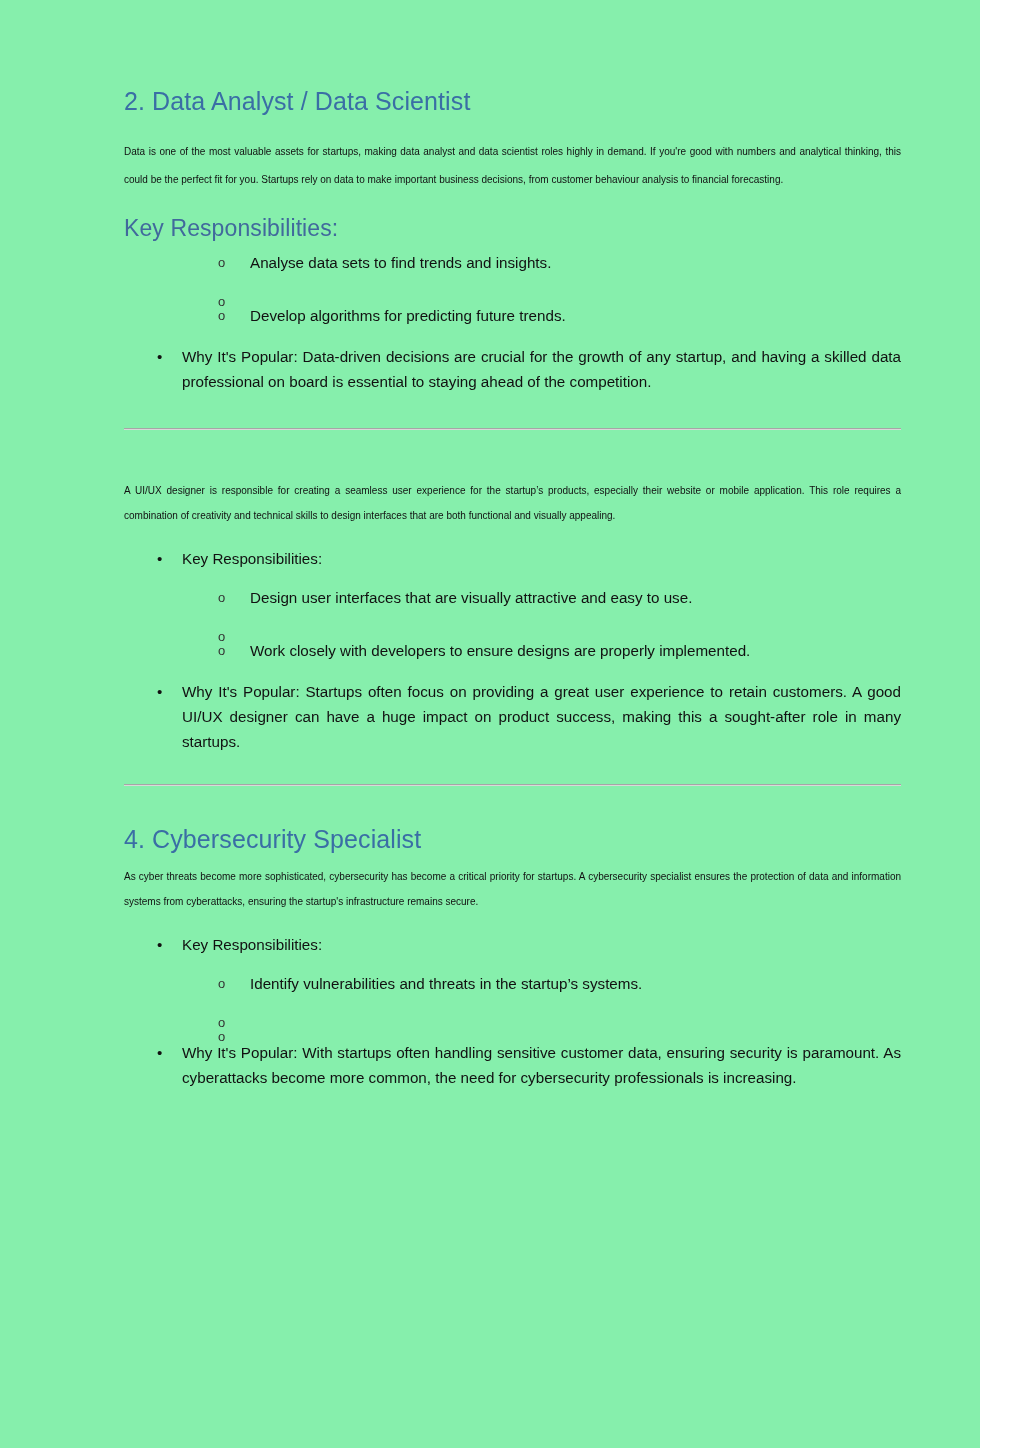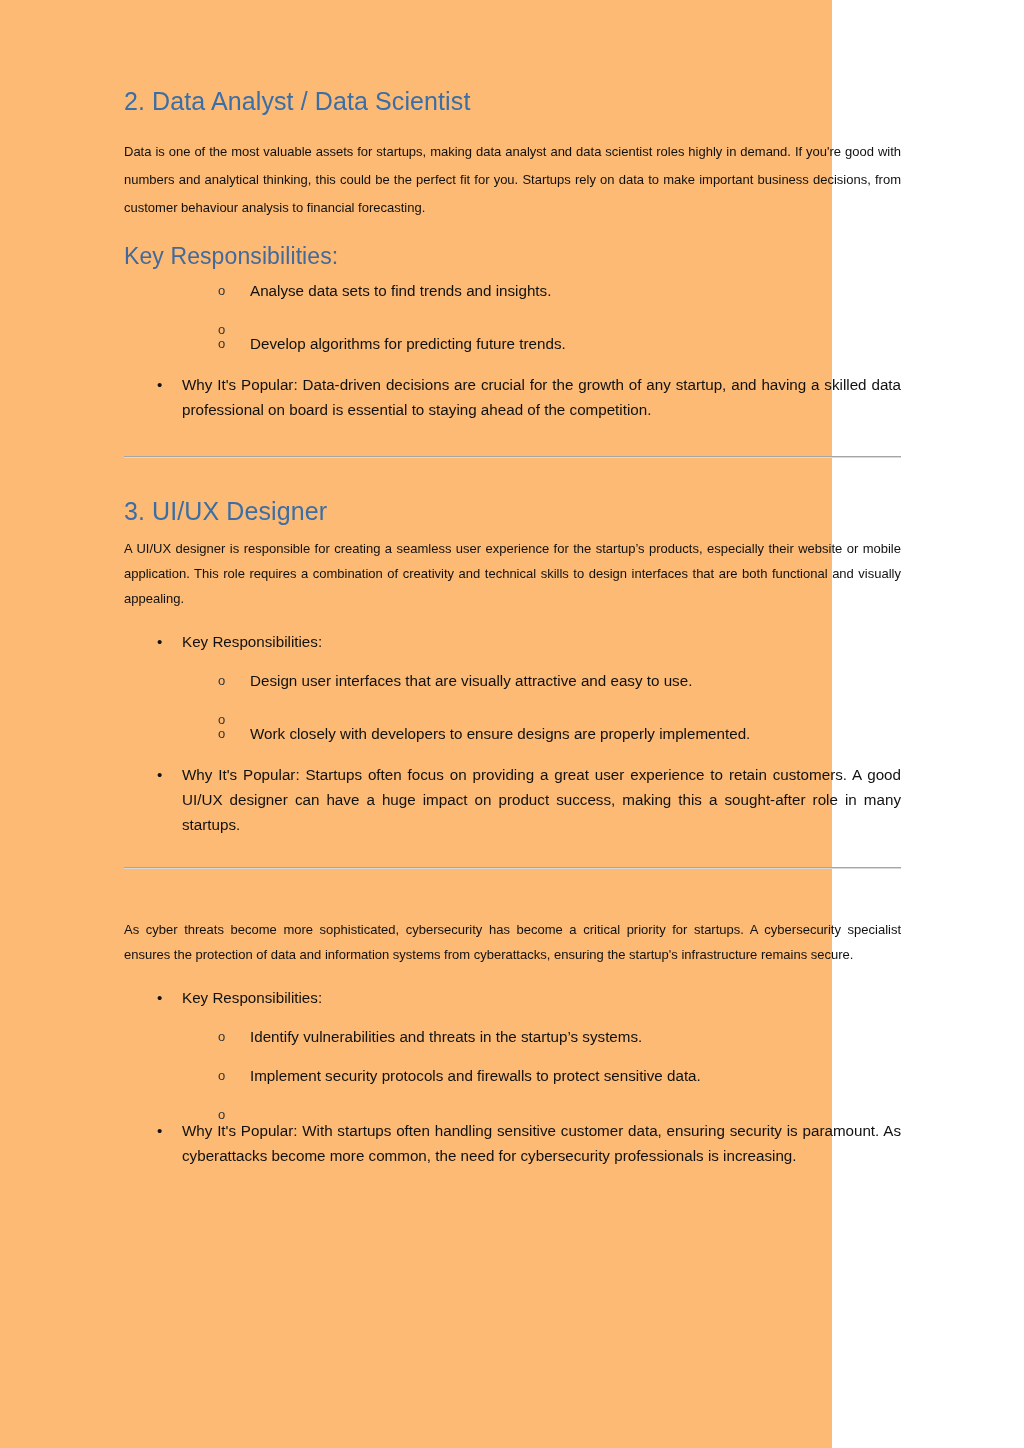--- a/index.html
+++ b/index.html
@@ -10,23 +10,23 @@
   body {
     width: 1024px;
     height: 1448px;
     font-family: "Liberation Sans", sans-serif;
     color: #000000;
     -webkit-font-smoothing: antialiased;
   }
 
   .page {
     position: relative;
-    width: 832px;
+    width: 980px;
     height: 1448px;
-    background: #fdba74;
+    background: #86efac;
     box-sizing: border-box;
   }
 
   .content {
     position: absolute;
     left: 124px;
     top: 0;
     width: 777px;   
   }
 
@@ -46,21 +46,21 @@
     font-weight: 400;
     color: #41699C;
     font-size: 23px;
     line-height: 28px;
     margin: 0;
     letter-spacing: 0.1px;
   }
 
   
   p.body-text {
-    font-size: 13px;
+    font-size: 10px;
     line-height: 28px;
     margin: 0;
     text-align: justify;
     color: #111111;
   }
   p.body-text.tight {
     line-height: 25px;
   }
 
   
@@ -177,21 +177,20 @@
           <span class="bold">Why It's Popular</span><span>: </span><span>Data-driven decisions are crucial for the growth of any startup, and having a skilled data professional on board is essential to staying ahead of the competition.</span>
         </li>
       </ul>
     </section>
 
     <div class="sp-34"></div>
     <hr class="separator">
     <div class="sp-38"></div>
 
     <section>
-      <h1 class="section-heading">3. UI/UX Designer</h1>
 
       <div class="sp-10"></div>
 
       <p class="body-text tight"><span>A </span><span class="bold">UI/UX designer</span><span> is responsible for creating a seamless user experience for the startup’s products, especially their website or mobile application. This role requires a combination of creativity and technical skills to design interfaces that are both functional and visually appealing.</span></p>
 
       <div class="sp-18"></div>
 
       <ul class="level1">
         <li>
           <span class="marker">•</span>
@@ -225,20 +224,21 @@
           <span class="bold">Why It's Popular</span><span>: </span><span>Startups often focus on providing a great user experience to retain customers. A good </span><span class="bold">UI/UX designer</span><span> can have a huge impact on product success, making this a sought-after role in many startups.</span>
         </li>
       </ul>
     </section>
 
     <div class="sp-30"></div>
     <hr class="separator">
     <div class="sp-38"></div>
 
     <section>
+      <h1 class="section-heading">4. Cybersecurity Specialist</h1>
 
       <div class="sp-10"></div>
 
       <p class="body-text tight"><span>As cyber threats become more sophisticated, cybersecurity has become a critical priority for startups. A </span><span class="bold">cybersecurity specialist</span><span> ensures the protection of data and information systems from cyberattacks, ensuring the startup's infrastructure remains secure.</span></p>
 
       <div class="sp-18"></div>
 
       <ul class="level1">
         <li>
           <span class="marker">•</span>
@@ -249,21 +249,20 @@
       <div class="sp-14"></div>
 
       <ul class="level2">
         <li>
           <span class="marker">o</span>
           <span>Identify vulnerabilities and threats in the startup’s systems.</span>
         </li>
         <div class="sp-14"></div>
         <li>
           <span class="marker">o</span>
-          <span>Implement security protocols and firewalls to protect sensitive data.</span>
         </li>
         <div class="sp-14"></div>
         <li>
           <span class="marker">o</span>
         </li>
       </ul>
 
       <div class="sp-16"></div>
 
       <ul class="level1">

